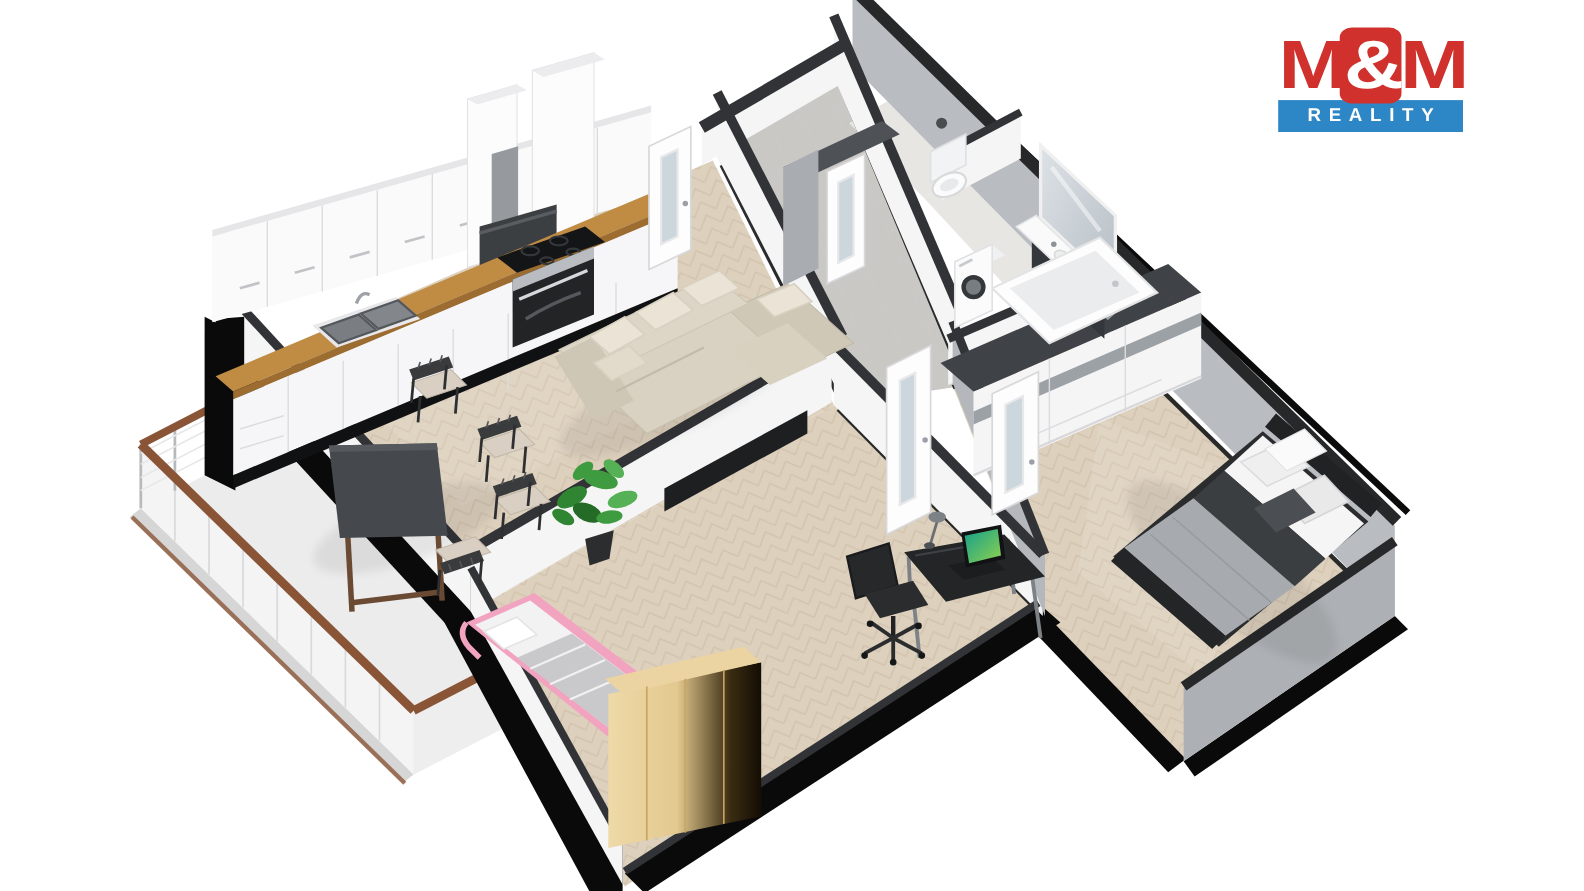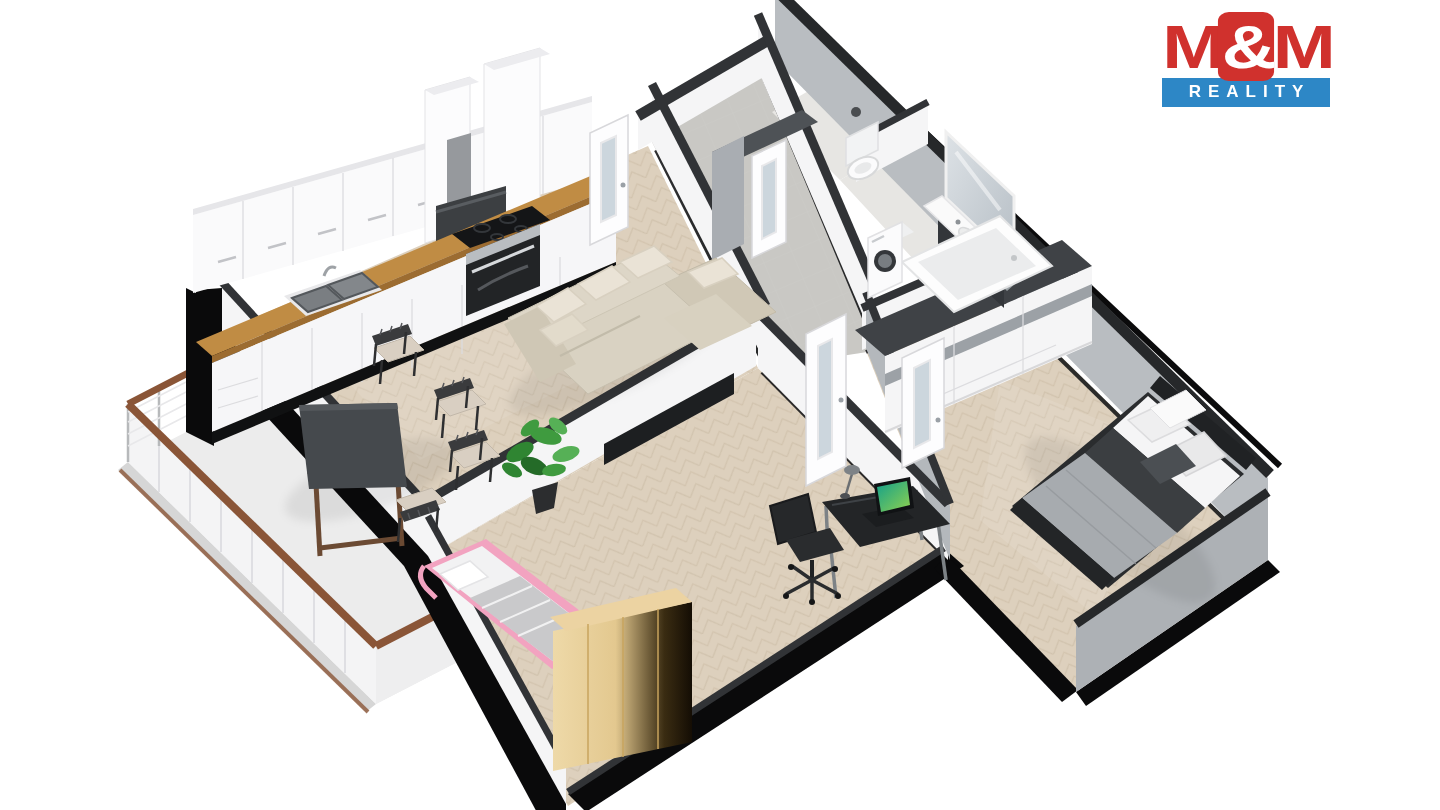--- a/index.html
+++ b/index.html
@@ -1,19 +1,19 @@
 <!DOCTYPE html>
 <html><head>
 <meta charset="utf-8">
 <style>
   html,body{margin:0;padding:0;background:#ffffff;font-family:"Liberation Sans",sans-serif;}
   .stage{position:relative;width:1440px;height:810px;background:#ffffff;overflow:hidden;}
   svg{position:absolute;left:0;top:0;}
   
-  .logo{position:absolute;top:18px;right:110px;width:168px;text-align:center;}
+  .logo{position:absolute;top:31px;right:110px;width:168px;text-align:center;}
   .logo-mm{display:block;color:#d0312d;font-weight:800;font-size:62px;line-height:.92;
            letter-spacing:-5px;transform:scaleX(1.22);transform-origin:center;}
   .logo-mm .amp{color:#ffffff;background:#d0312d;border-radius:9px;padding:0 3px;margin:0 -1px;}
   .logo-bar{display:block;margin-top:3px;background:#2d87c6;color:#ffffff;font-weight:700;
             font-size:17px;letter-spacing:7px;padding:4px 4px 5px 11px;}
   
   .capstroke{stroke:#313336;fill:none;}
   .capdark{stroke:#26282a;fill:none;}
   .skirt{stroke:#17181a;stroke-width:4;fill:none;opacity:.9;}
   .doorpanel{fill:#fdfdfe;stroke:#d8d8db;stroke-width:1.5;}

